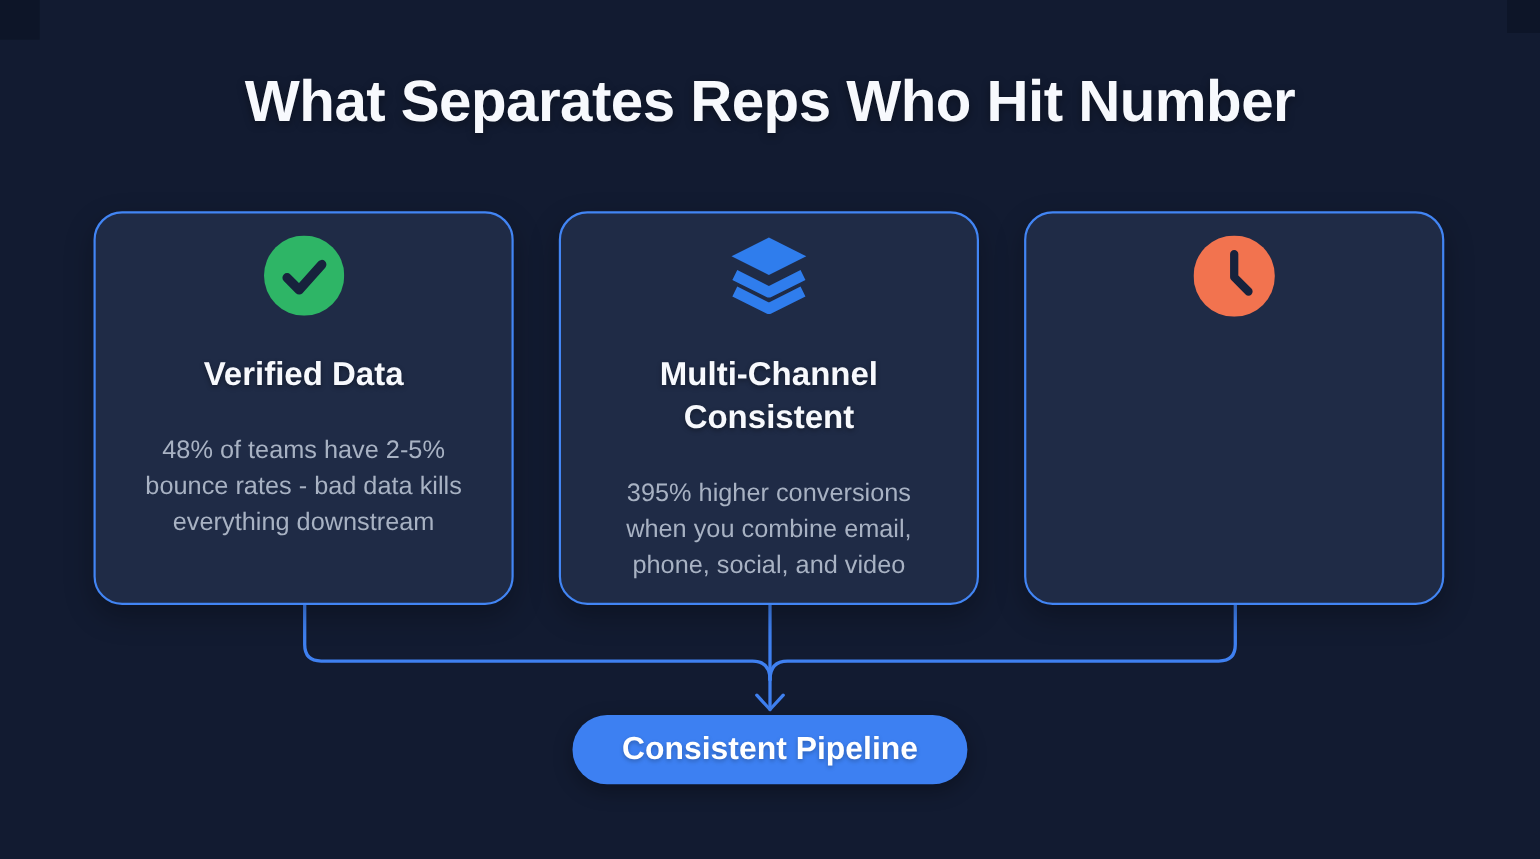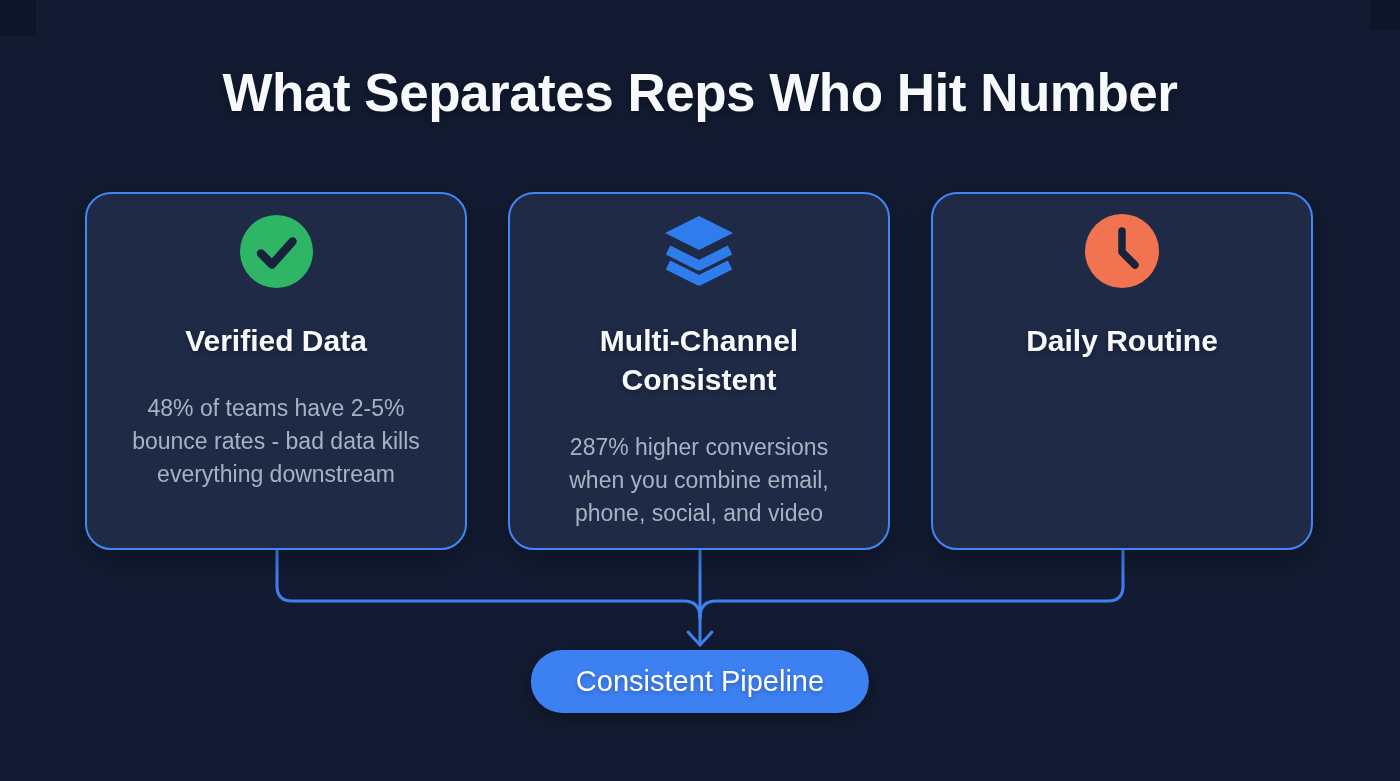--- a/index.html
+++ b/index.html
@@ -62,21 +62,21 @@
     color:var(--body-color);
     white-space:pre-line;
   }
 
   .pill{
     position:absolute;top:650px;left:50%;transform:translateX(-50%);
     height:63px;padding:0 45px;
     background:var(--btn-bg);color:var(--btn-text);
     border-radius:32px;
     display:flex;align-items:center;justify-content:center;
-    font-size:29px;font-weight:400;white-space:nowrap;
+    font-size:29px;font-weight:700;white-space:nowrap;
     text-shadow:0 2px 4px rgba(0,0,0,0.25);
     box-shadow:0 6px 18px rgba(0,0,0,0.3);
   }
 </style>
 </head>
 <body>
 
 <div class="stage">
 
   <div class="corner tl"></div>
@@ -114,35 +114,34 @@
       <div class="icon-wrap">
         <span>
           <svg width="82" height="76" viewBox="0 0 82 76">
             <path d="M41 3 L75 20 L41 37 L7 20 Z" fill="var(--accent-blue)"></path>
             <path d="M10 37 L41 52.5 L72 37" fill="none" stroke="var(--accent-blue)" stroke-width="10" stroke-linejoin="round"></path>
             <path d="M10 52 L41 67.5 L72 52" fill="none" stroke="var(--accent-blue)" stroke-width="10" stroke-linejoin="round"></path>
           </svg>
         </span>
       </div>
       <h2 class="card-title">Multi-Channel Consistent</h2>
-      <p class="card-body">287% higher conversions
+      <p class="card-body">395% higher conversions
 when you combine email,
 phone, social, and video</p>
     </section>
 
     <section class="card">
       <div class="icon-wrap">
         <span>
           <svg width="74" height="74" viewBox="0 0 74 74">
             <circle cx="37" cy="37" r="37" fill="var(--orange)"></circle>
             <path d="M37 17 L37 38 L50 51" fill="none" stroke="#17223c" stroke-width="7.5" stroke-linecap="round" stroke-linejoin="round"></path>
           </svg>
         </span>
       </div>
-      <h2 class="card-title">Daily Routine</h2>
     </section>
 
   </div>
 
   <div class="pill">
     <span>Consistent Pipeline</span>
   </div>
 
 </div>
 

